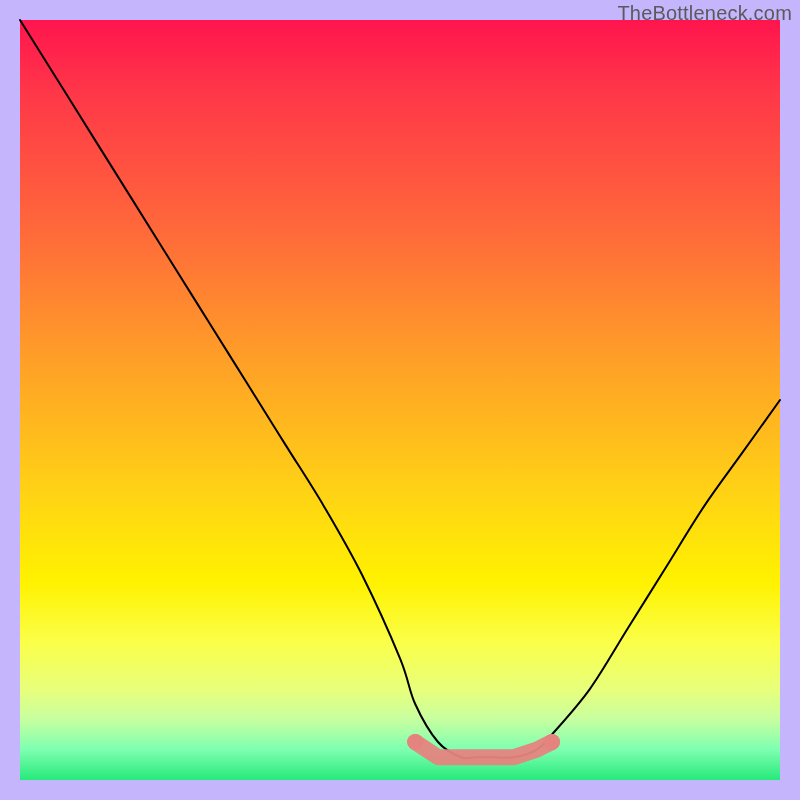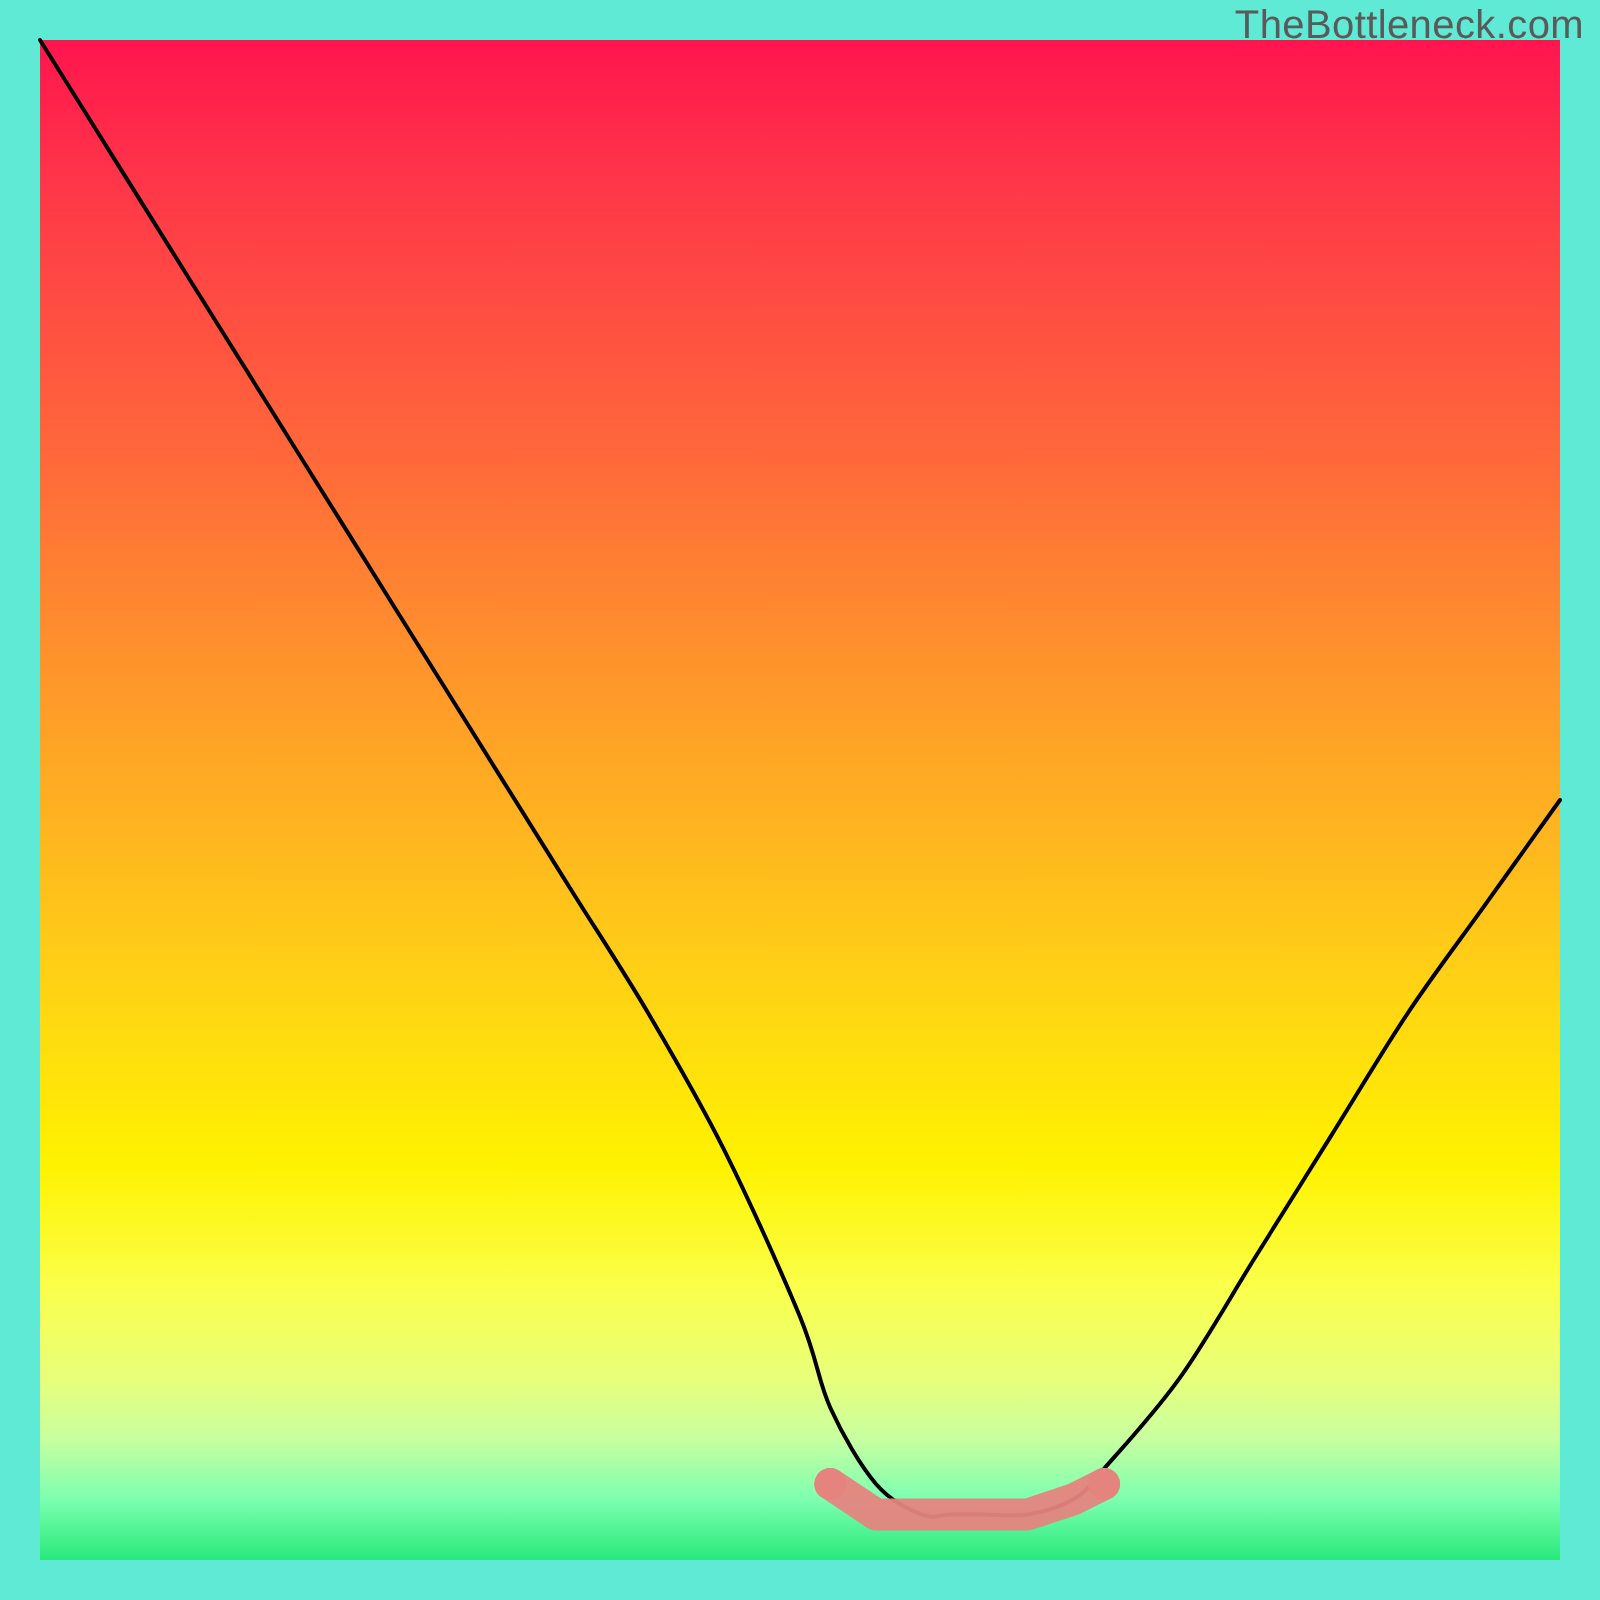--- a/index.html
+++ b/index.html
@@ -8,21 +8,21 @@
     width: 800px;
     height: 800px;
     background: #000;
     overflow: hidden;
     font-family: Arial, Helvetica, sans-serif;
   }
   .frame {
     position: relative;
     width: 800px;
     height: 800px;
-    background: #5eead4;
+    background: #c4b5fd;
   }
   .plot {
     position: absolute;
     left: 20px;
     top: 20px;
     width: 760px;
     height: 760px;
     
     background: linear-gradient(
       to bottom,

